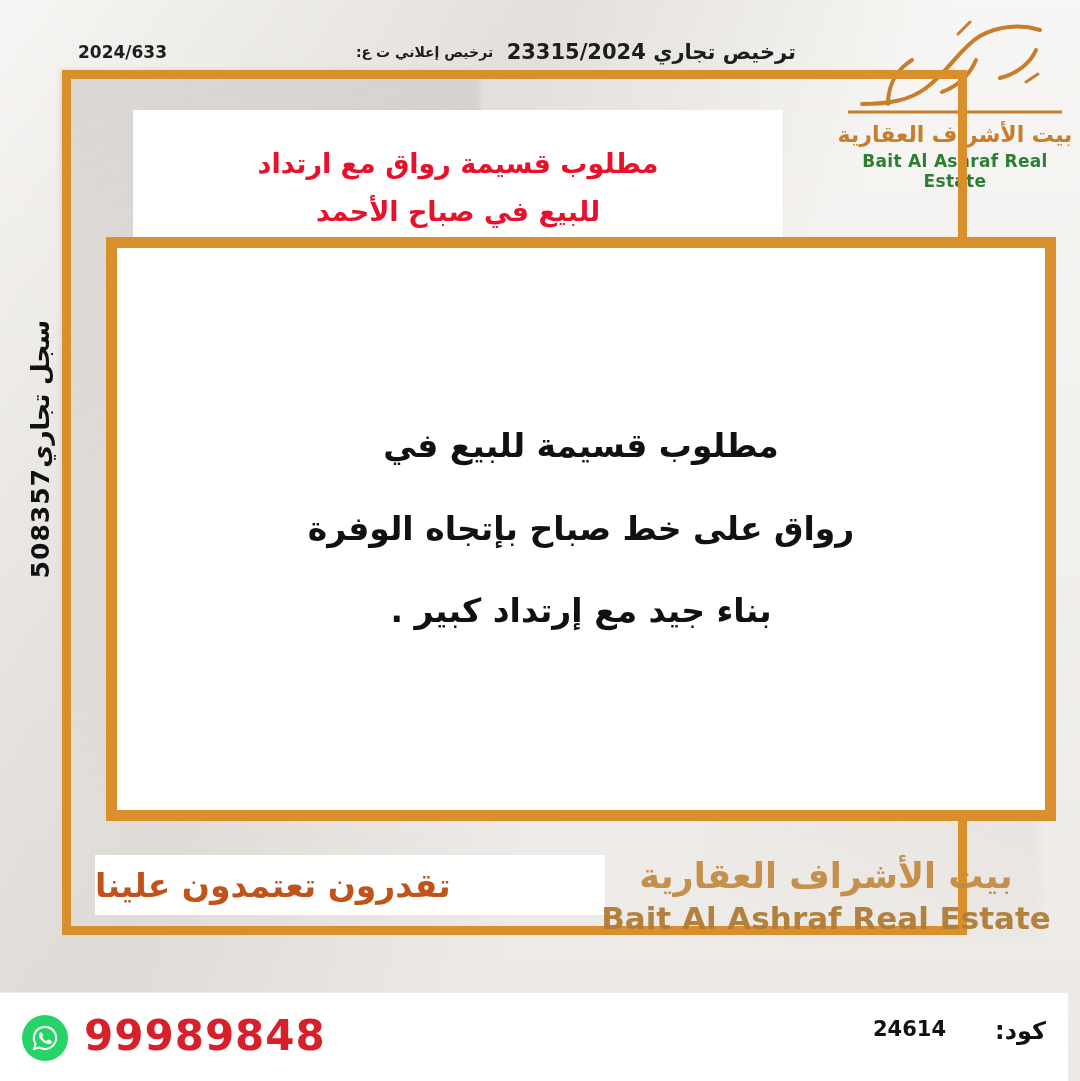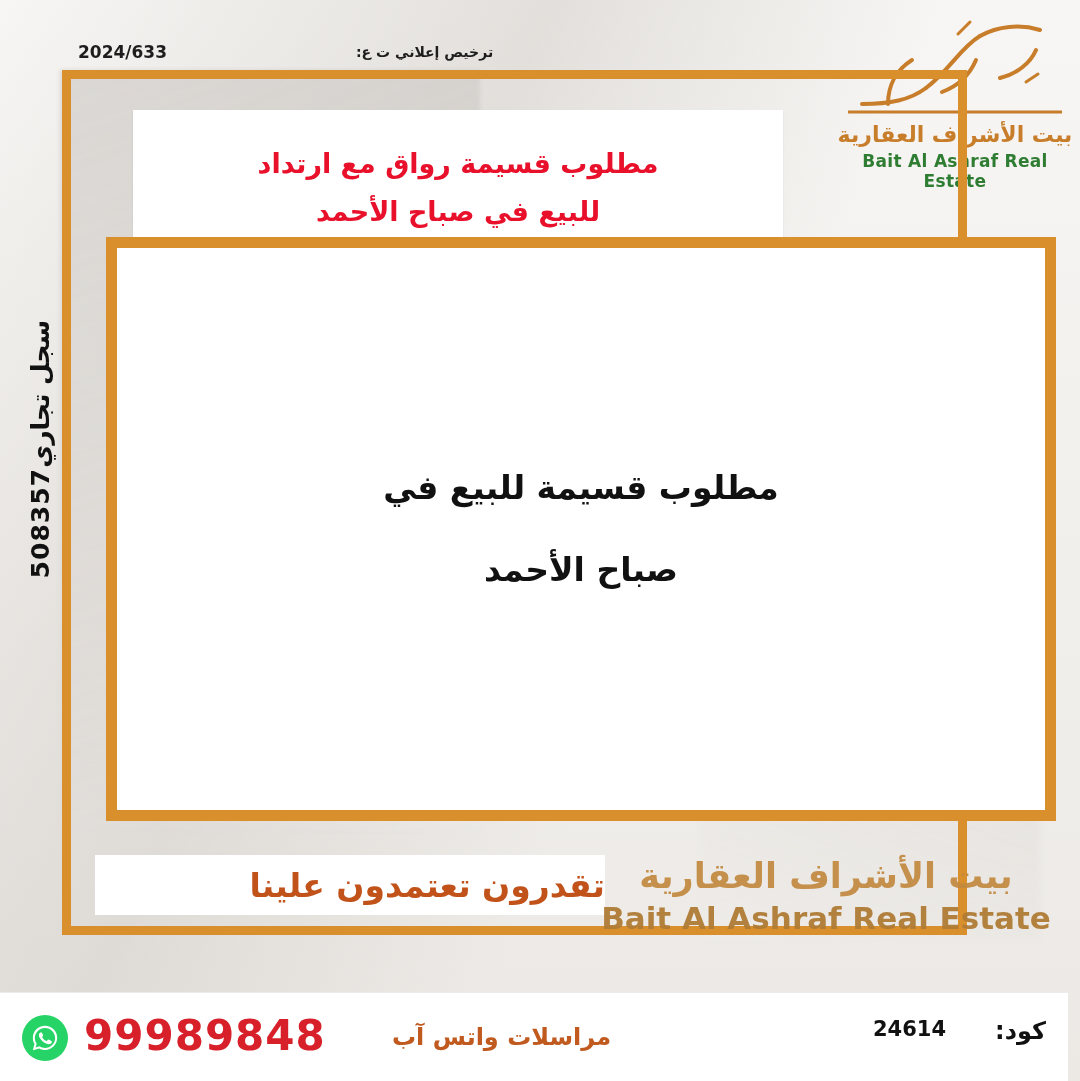--- a/index.html
+++ b/index.html
@@ -199,21 +199,21 @@
   
   .slogan {
     position: absolute;
     left: 95px;
     top: 855px;
     width: 510px;
     height: 60px;
     background: #ffffff;
     display: flex;
     align-items: center;
-    justify-content: flex-start;
+    justify-content: flex-end;
   }
   .slogan span {
     color: #c1521a;
     font-size: 33px;
     font-weight: bold;
     white-space: nowrap;
   }
 
   
   .brand {
@@ -302,20 +302,21 @@
 </style>
 </head>
 <body>
 
 <div class="poster">
   <div class="backdrop"></div>
 
   <div class="top-row">
     <div class="lic-num">2024/633</div>
     <div class="lic-ad">ترخيص إعلاني ت ع:</div>
+    <div class="lic-commercial">ترخيص تجاري 23315/2024</div>
   </div>
 
   <div class="logo">
     <div class="logo-mark">
       <svg viewBox="0 0 250 112" width="250" height="112" aria-hidden="true">
         <g fill="none" stroke="#c77d2a" stroke-width="4" stroke-linecap="round">
           <path d="M32 96 C 60 96, 80 92, 96 80"></path>
           <path d="M96 80 C 120 62, 130 40, 150 28"></path>
           <path d="M150 28 C 168 18, 190 16, 210 22"></path>
           <path d="M58 96 C 58 78, 66 62, 82 52"></path>
@@ -340,36 +341,36 @@
     <div class="sv side-num">508357</div>
   </div>
 
   <div class="headline-card">
     <div class="ln">مطلوب قسيمة رواق مع ارتداد</div>
     <div class="ln">للبيع في صباح الأحمد</div>
   </div>
 
   <div class="body-card">
     <div class="bl">مطلوب قسيمة للبيع في</div>
-    <div class="bl">صباح الأحمد</div>
+    <div class="bl">رواق على خط صباح بإتجاه الوفرة</div>
+    <div class="bl">بناء جيد مع إرتداد كبير .</div>
   </div>
 
   <div class="slogan">
     <span>تقدرون تعتمدون علينا</span>
   </div>
 
   <div class="brand">
     <div class="brand-ar">بيت الأشراف العقارية</div>
     <div class="brand-en">Bait Al Ashraf Real Estate</div>
   </div>
 </div>
 
 <div class="footer">
   <div class="wa-icon">
     <svg viewBox="0 0 32 32" aria-hidden="true">
       <path fill="#ffffff" d="M16 3C8.8 3 3 8.8 3 16c0 2.3.6 4.5 1.8 6.4L3 29l6.8-1.8c1.9 1 4 1.6 6.2 1.6 7.2 0 13-5.8 13-13S23.2 3 16 3zm0 23.6c-2 0-3.9-.5-5.6-1.5l-.4-.2-4 1.1 1.1-3.9-.3-.4c-1.1-1.7-1.6-3.7-1.6-5.7C5.2 10 10 5.2 16 5.2S26.8 10 26.8 16 22 26.6 16 26.6zm6-7.9c-.3-.2-1.9-1-2.2-1.1-.3-.1-.5-.2-.7.2-.2.3-.8 1-1 1.2-.2.2-.4.2-.7.1-.3-.2-1.4-.5-2.6-1.6-.9-.9-1.6-1.9-1.8-2.2-.2-.3 0-.5.1-.7l.5-.6c.2-.2.2-.3.3-.5.1-.2 0-.4 0-.6 0-.2-.7-1.7-1-2.3-.3-.6-.5-.5-.7-.5h-.6c-.2 0-.6.1-.9.4-.3.3-1.2 1.1-1.2 2.7s1.2 3.1 1.4 3.4c.2.2 2.4 3.7 5.8 5.1.8.4 1.5.6 2 .7.8.3 1.6.2 2.2.1.7-.1 1.9-.8 2.2-1.5.3-.8.3-1.4.2-1.5-.1-.2-.3-.3-.6-.4z"></path>
     </svg>
   </div>
   <div class="phone">99989848</div>
-  <div class="wa-label">مراسلات واتس آب</div>
   <div class="code-label">كود:</div>
   <div class="code-value">24614</div>
 </div>
 
 </body></html>

